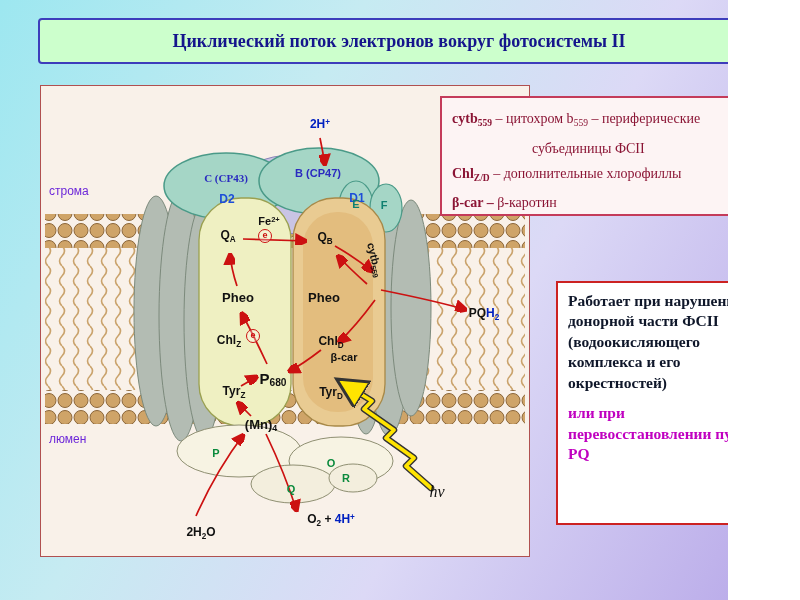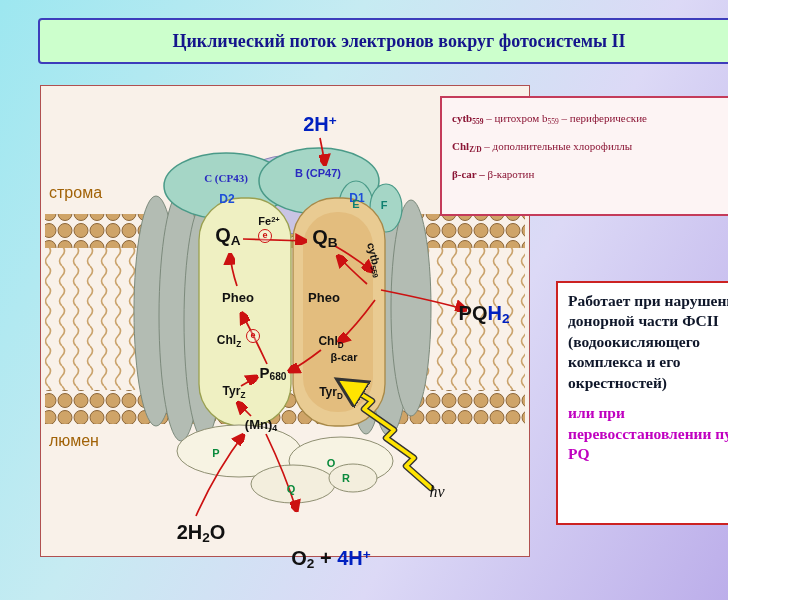--- a/index.html
+++ b/index.html
@@ -16,21 +16,21 @@
     font-family:"Liberation Serif",serif;font-weight:bold;font-size:18px;color:#15158c;
     z-index:3;
   }
   .diagram{
     left:40px;top:85px;width:488px;height:470px;
     background:#f9f1e9;border:1.5px solid #b05050;z-index:1;
   }
   .legend{
     left:440px;top:96px;width:338px;height:120px;box-sizing:border-box;
     background:#fdf4f4;border:2px solid #c43b5a;
-    font-family:"Liberation Serif",serif;font-size:11px;color:#8b1535;
+    font-family:"Liberation Serif",serif;font-size:14px;color:#8b1535;
     padding:8px 10px;z-index:4;
   }
   .lg-line{line-height:25px;white-space:nowrap;}
   .lg-indent{margin-left:80px;}
   .note{
     left:556px;top:281px;width:224px;height:244px;box-sizing:border-box;
     background:#ffffff;border:2px solid #cc2222;padding:8px 10px;z-index:4;
     font-family:"Liberation Serif",serif;font-weight:bold;font-size:15.5px;line-height:1.32;
   }
   .note p{margin:0 0 10px 0;}
@@ -43,41 +43,42 @@
   sub{font-size:0.68em;vertical-align:-0.28em;}
   sup{font-size:0.68em;vertical-align:0.38em;}
   .blue{color:#0020c0;}
   .teal{color:#108070;}
   .grn{color:#0a8a3c;}
   .cplabel{color:#2a2ac0;font-weight:bold;font-size:11px;}
   .dlabel{color:#1d4ed8;font-weight:bold;font-size:12px;}
   .b11{font-weight:bold;font-size:11px;}
   .b12{font-weight:bold;font-size:12px;}
   .b13{font-weight:bold;font-size:13px;}
-  .b14{font-weight:bold;font-size:20px;}
-  .b15{font-weight:bold;font-size:15px;}
-  .side-label{position:absolute;font-size:16px;color:#a16207;z-index:3;}
+  .b14{font-weight:bold;font-size:12px;}
+  .b15{font-weight:bold;font-size:15px;margin-top:6px;}
+  .side-label{position:absolute;font-size:12px;color:#6d28d9;z-index:3;}
   .cytb-rot{transform:translate(-50%,-50%) rotate(76deg);}
   .ecirc{
     position:absolute;width:12px;height:12px;border:1.5px solid #cc1111;border-radius:50%;
     color:#cc1111;font-size:9px;font-weight:bold;text-align:center;line-height:11px;
     transform:translate(-50%,-50%);background:rgba(255,255,255,0.3);z-index:3;
   }
   .hnu{font-family:"Liberation Serif",serif;font-size:16px;font-style:italic;}
   svg{position:absolute;left:0;top:0;z-index:2;}
 </style>
 </head>
 <body>
 
 <div class="slide">
 
   <div class="abs title-box">Циклический поток электронов вокруг фотосистемы II</div>
 
   <div class="abs legend">
     <div class="lg-line"><b><span>cytb</span><sub>559</sub></b><span> – цитохром b</span><sub>559</sub><span> –  периферические</span></div>
+    <div class="lg-line lg-indent">субъединицы ФСII</div>
     <div class="lg-line"><b><span>Chl</span><sub>Z/D</sub></b><span> –  дополнительные хлорофиллы</span></div>
     <div class="lg-line"><b>β-car – </b><span>  β-каротин</span></div>
   </div>
 
   <div class="abs note">
     <p class="note-blue">Работает при нарушении донорной части ФСII (водоокисляющего комплекса и  его окрестностей)</p>
     <p class="note-magenta">или при перевосстановлении пула PQ</p>
   </div>
 
   <div class="abs diagram">
@@ -179,20 +180,20 @@
     <span class="lbl b12" style="left:193px;top:306px;"><span>Tyr</span><sub>Z</sub></span>
     <span class="lbl b12" style="left:290px;top:307px;"><span>Tyr</span><sub>D</sub></span>
     <span class="lbl b13" style="left:220px;top:339px;"><span>(Mn)</span><sub>4</sub></span>
     <span class="lbl b11 cytb-rot" style="left:333px;top:174px;"><span>cytb</span><sub>559</sub></span>
     <span class="lbl b14" style="left:443px;top:228px;text-align:right;"><span>PQ</span><span class="blue"><span>H</span><sub>2</sub></span></span>
     <span class="lbl b11 grn" style="left:175px;top:367px;">P</span>
     <span class="lbl b11 grn" style="left:290px;top:377px;">O</span>
     <span class="lbl b11 grn" style="left:250px;top:403px;">Q</span>
     <span class="lbl b11 grn" style="left:305px;top:392px;">R</span>
     <span class="lbl b14" style="left:160px;top:447px;text-align:right;"><span>2H</span><sub>2</sub><span>O</span></span>
-    <span class="lbl b14" style="left:290px;top:473px;"><span>O</span><sub>2</sub><span> + </span><span class="blue"><span>4H</span><sup>+</sup></span></span>
+    <span class="lbl b14" style="left:290px;top:434px;"><span>O</span><sub>2</sub><span> + </span><span class="blue"><span>4H</span><sup>+</sup></span></span>
     <span class="lbl hnu" style="left:396px;top:406px;">hν</span>
 
     <span class="ecirc" style="left:224px;top:150px;">e</span>
     <span class="ecirc" style="left:212px;top:250px;">e</span>
 
   </div>
 </div>
 
 </body></html>

